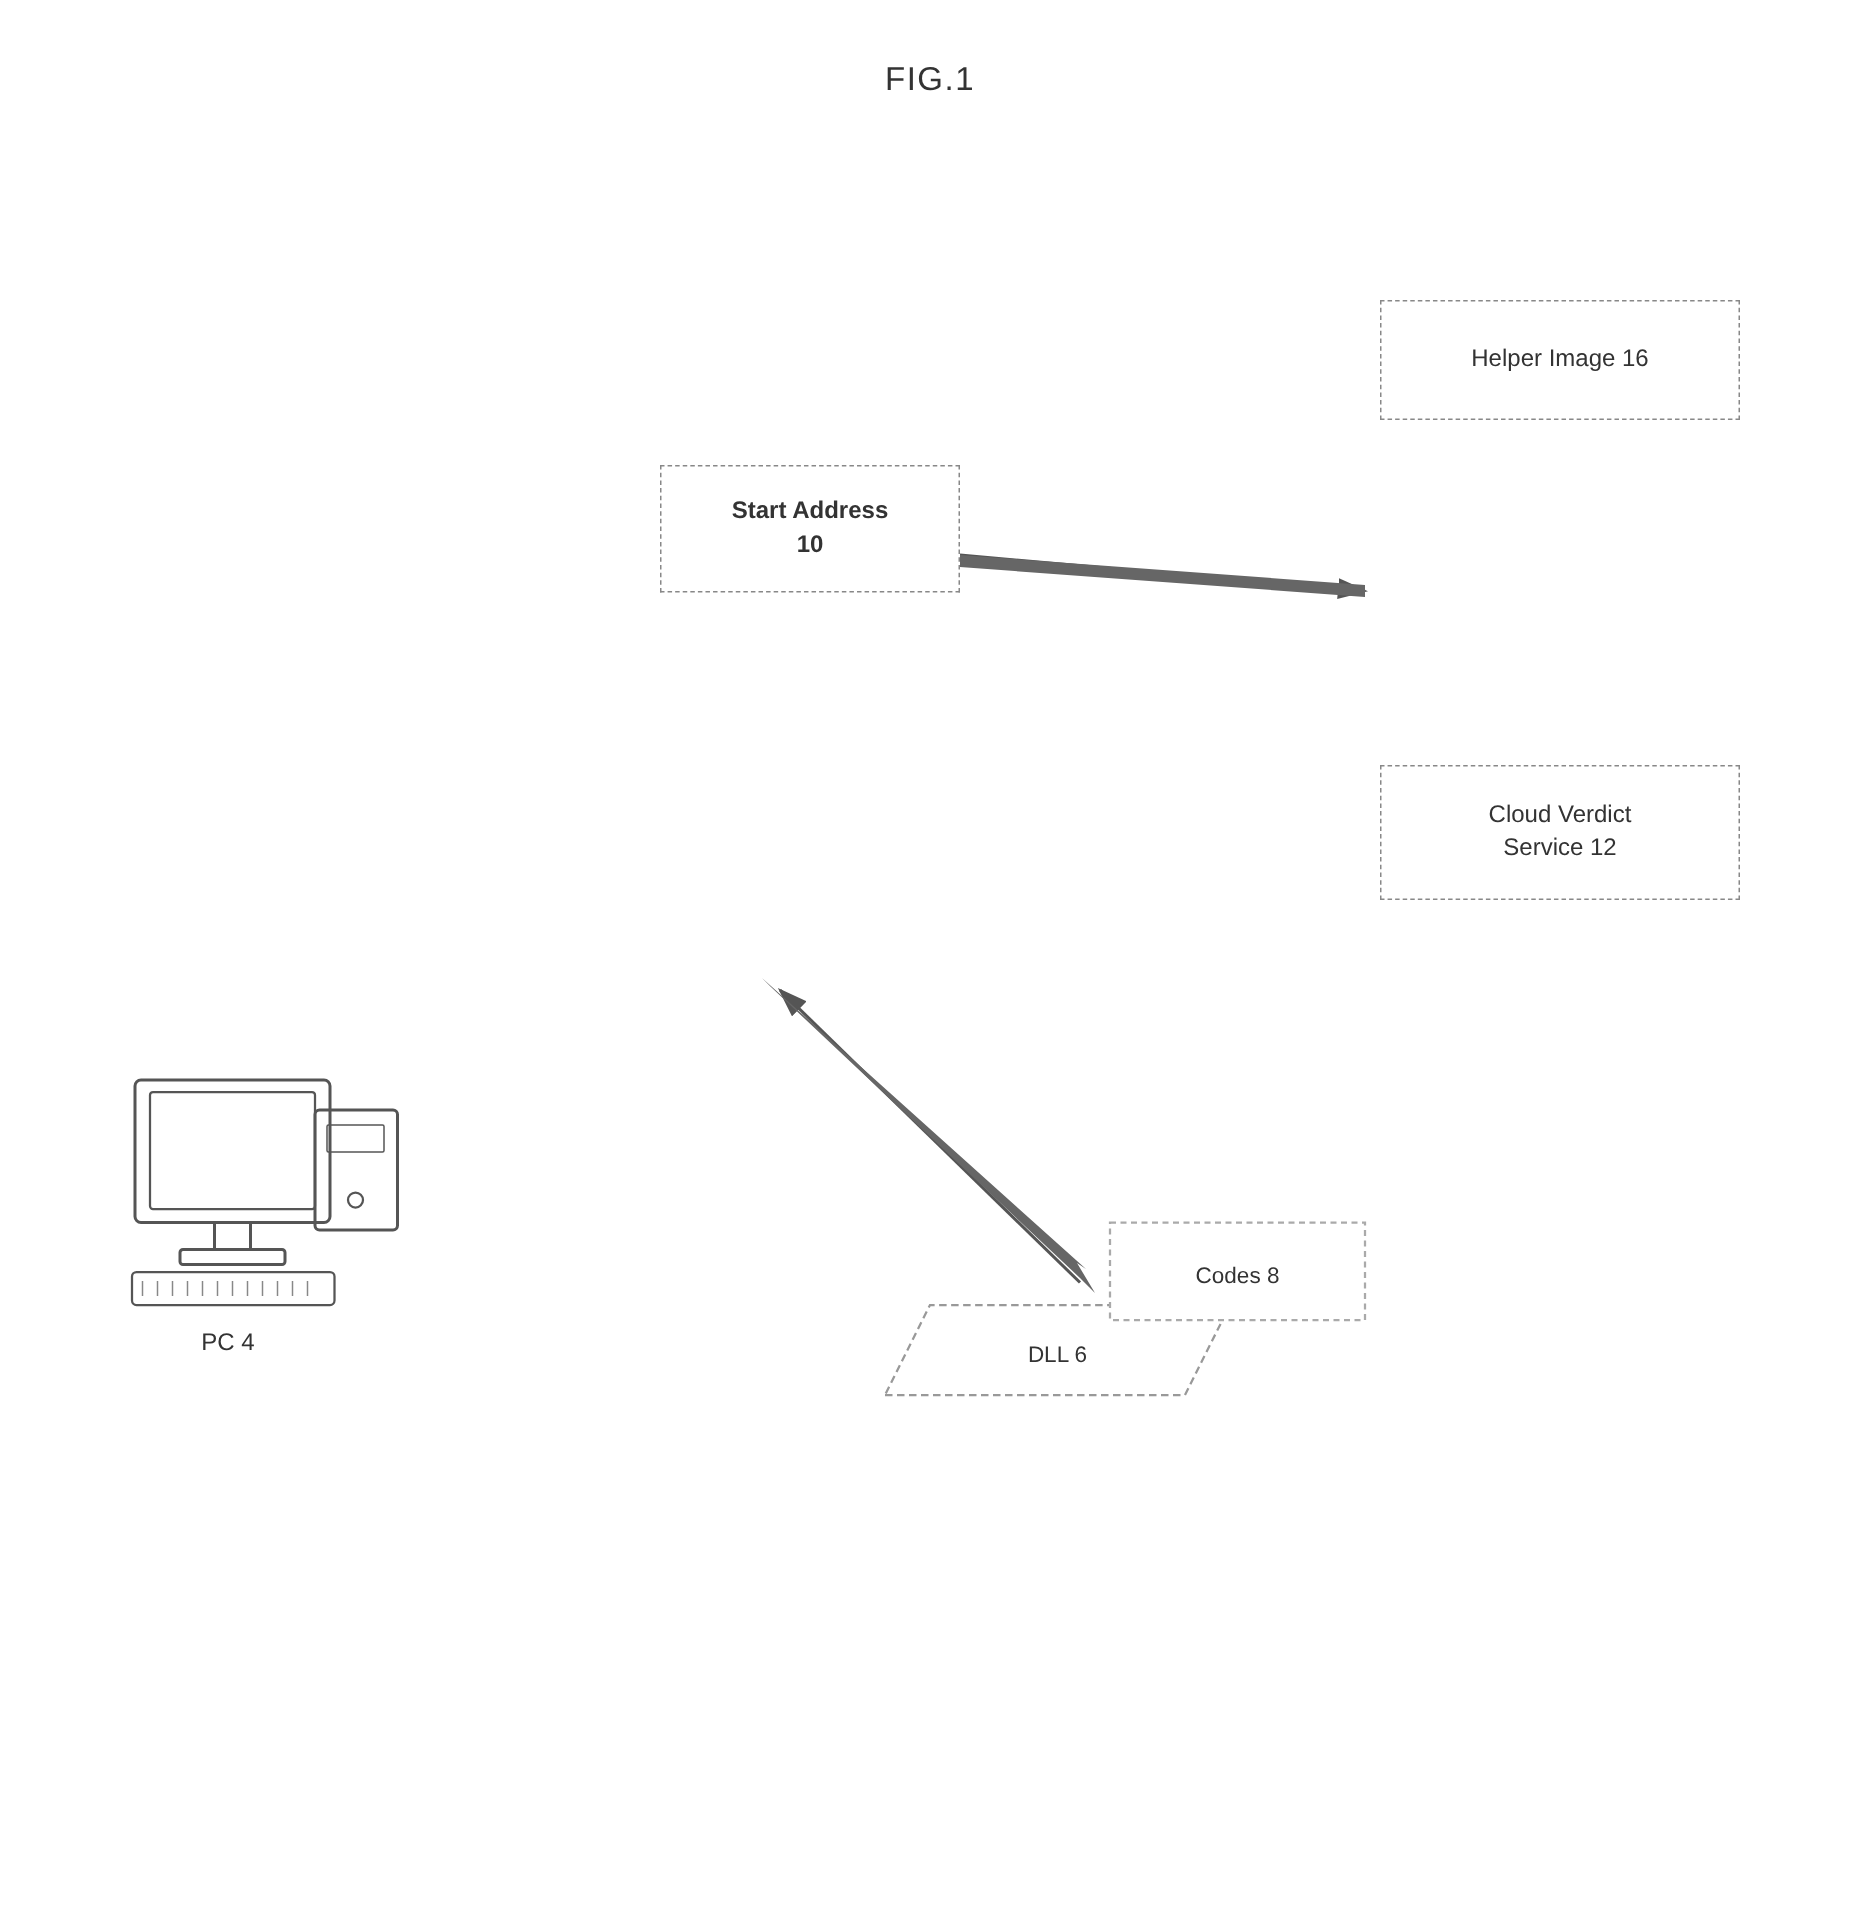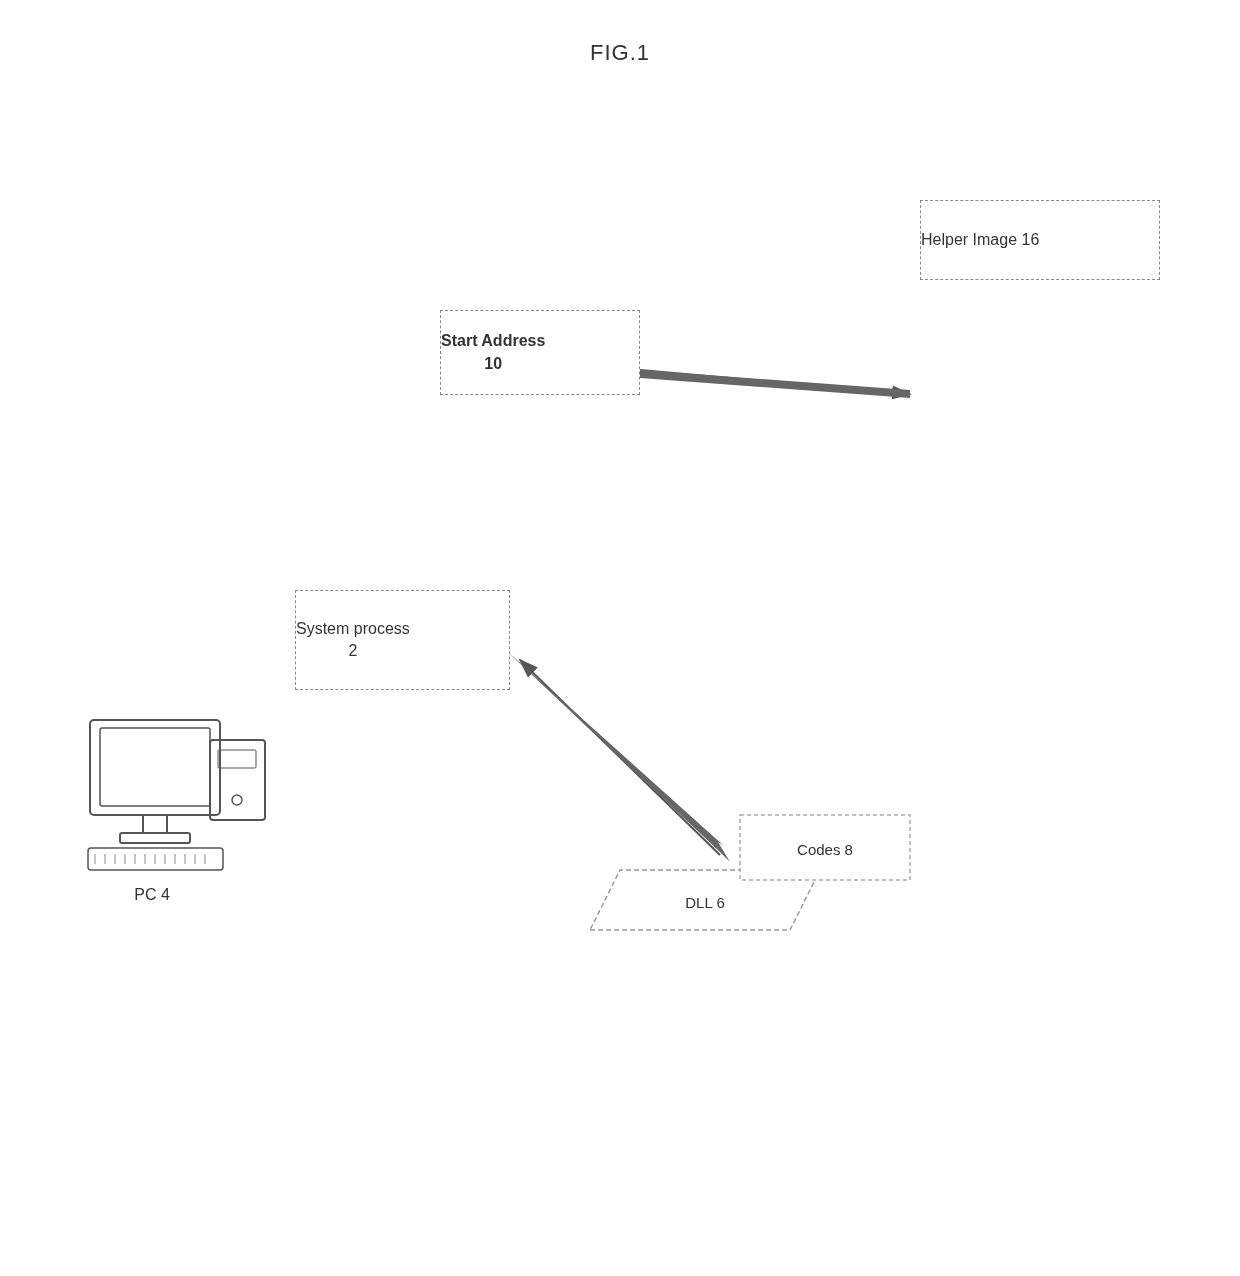--- a/index.html
+++ b/index.html
@@ -25,21 +25,21 @@
       font-weight: normal;
       letter-spacing: 1px;
       color: #333;
     }
     .box {
       position: absolute;
       border: 1.5px dashed #888;
       background: #fff;
       display: flex;
       align-items: center;
-      justify-content: flex-start;
+      justify-content: center;
       text-align: center;
       font-size: 16px;
       color: #333;
       line-height: 1.4;
     }
     
     .svg-overlay {
       position: absolute;
       top: 0;
       left: 0;
@@ -109,22 +109,22 @@
 
     <polygon points="730,862 718,842 724,846 508,652 514,658 720,852 726,858" fill="#666"></polygon>
 
   </svg>
 
   <div class="box" style="left:920px; top:200px; width:240px; height:80px;">
     <span>Helper Image 16</span>
   </div>
 
 
+  <div class="box" style="left:920px; top:510px; width:240px; height:90px;">
+    <span>Cloud Verdict<br>Service 12</span>
+  </div>
 
   <div class="box" style="left:440px; top:310px; width:200px; height:85px;font-weight:bold;">
     <span>Start Address<br>10</span>
   </div>
 
-  <div class="box" style="left:295px; top:590px; width:215px; height:100px;">
-    <span>System process<br>2</span>
-  </div>
 
 </div>
 
 </body></html>

